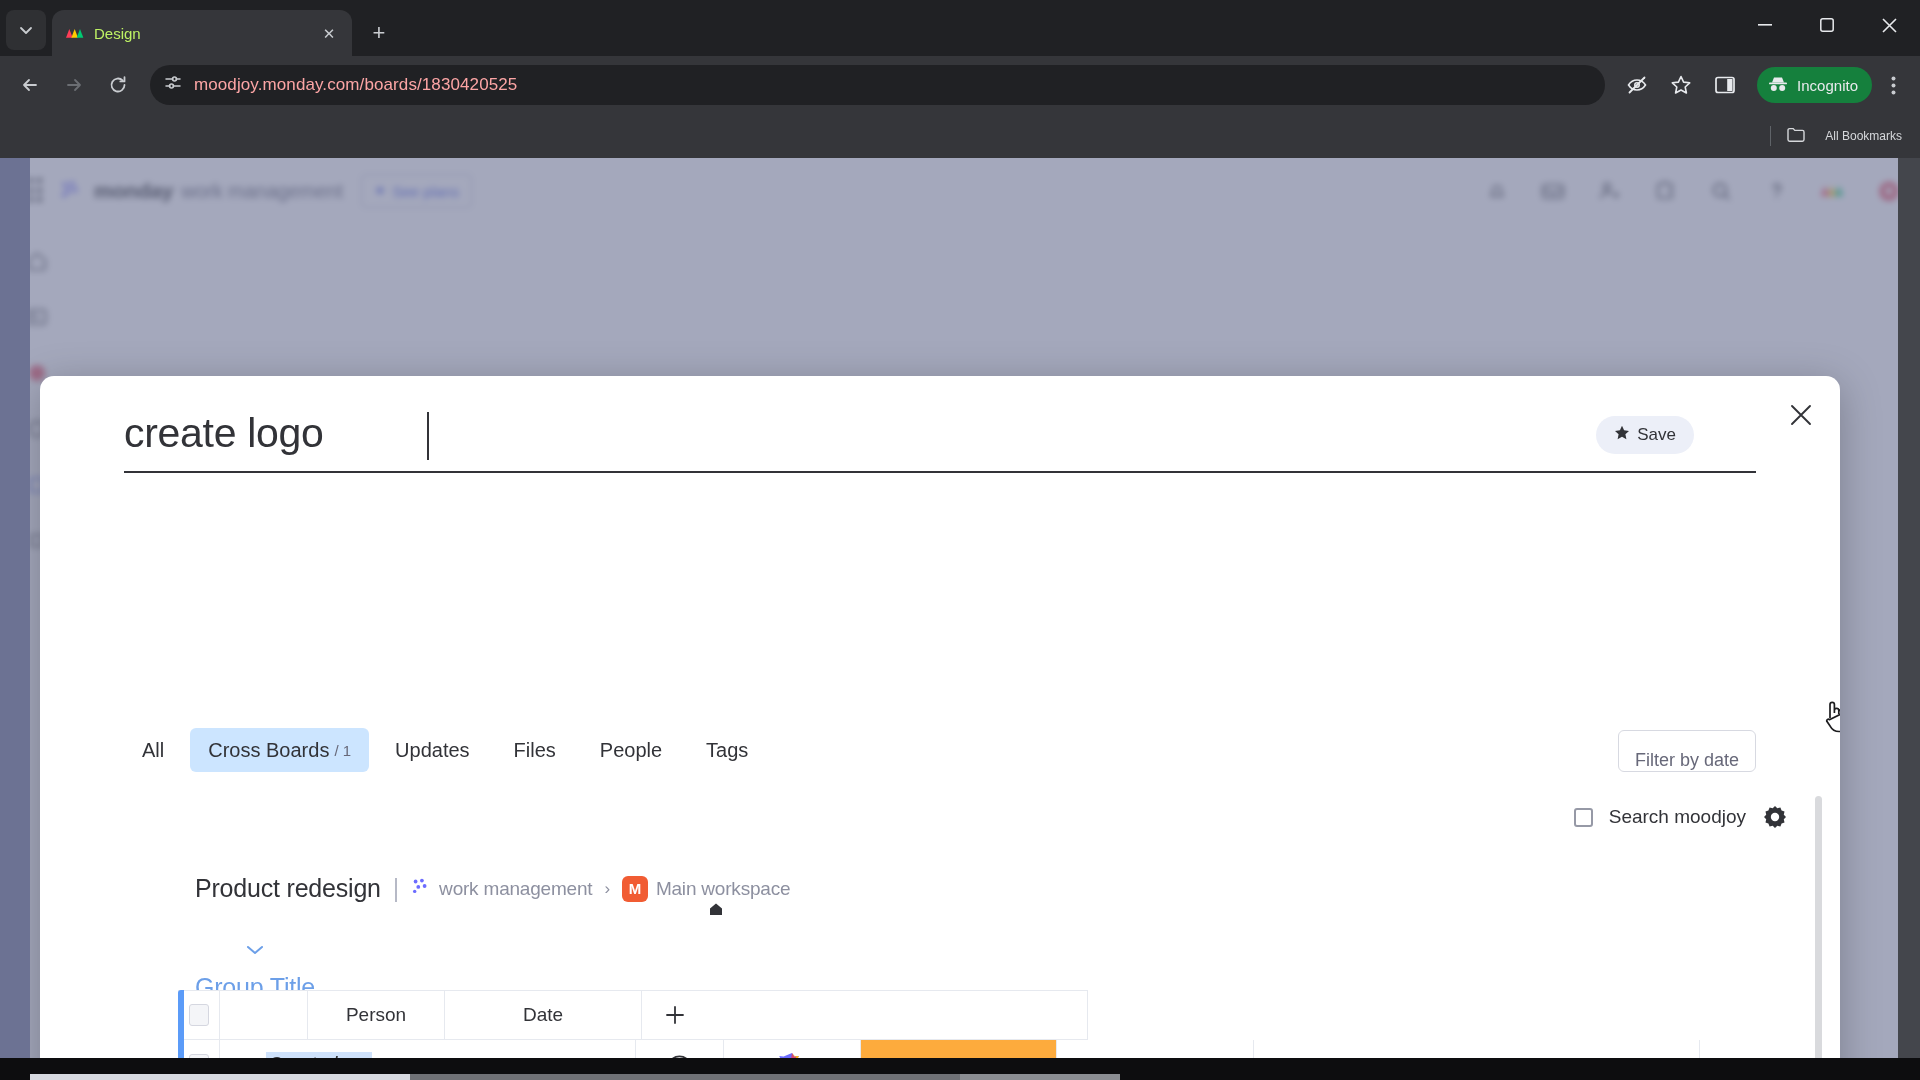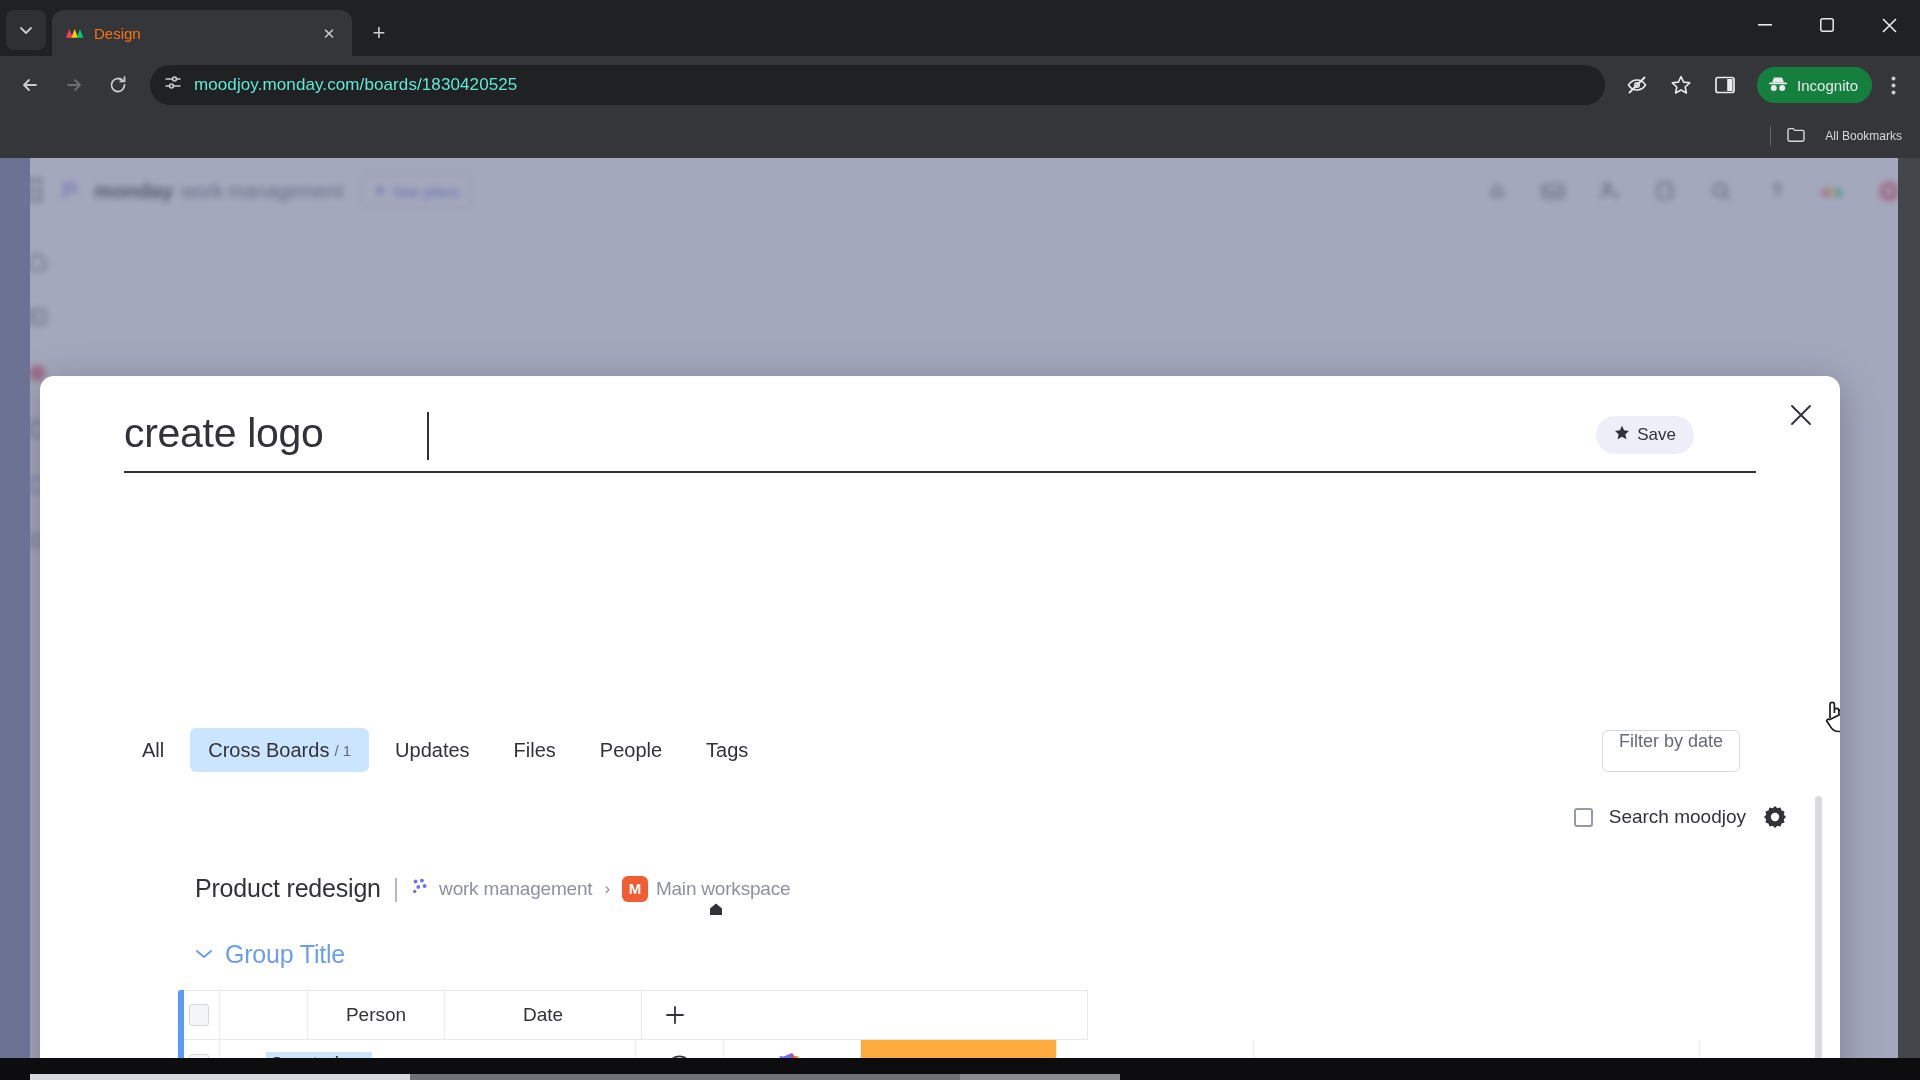--- a/index.html
+++ b/index.html
@@ -26,21 +26,21 @@
     color: #c9ccd0; font-size: 13px;
   }
   .tab {
     height: 46px; min-width: 300px; max-width: 300px;
     background: #35363a; border-radius: 12px 12px 0 0;
     display: flex; align-items: center; padding: 0 12px;
     gap: 10px; position: relative;
   }
   .tab-favicon { width: 20px; height: 20px; flex: 0 0 20px; display:flex; align-items:center; justify-content:center;}
   .tab-title {
-    flex: 1; color: #f97316; font-size: 15px; white-space: nowrap;
+    flex: 1; color: #bef264; font-size: 15px; white-space: nowrap;
     overflow: hidden; text-overflow: ellipsis;
   }
   .tab-close {
     width: 22px; height: 22px; border-radius: 50%;
     display: flex; align-items: center; justify-content: center;
     color: #c9ccd0; font-size: 15px; line-height: 1;
   }
   .newtab {
     width: 34px; height: 34px; margin: 0 0 6px 10px; border-radius: 50%;
     display: flex; align-items: center; justify-content: center;
@@ -64,21 +64,21 @@
     width: 40px; height: 40px; border-radius: 50%;
     display: flex; align-items: center; justify-content: center;
     color: #c9ccd0;
   }
   .navbtn.disabled { color: #6b6e73; }
   .omnibox {
     flex: 1; height: 40px; margin: 0 8px; border-radius: 20px;
     background: #202124; display: flex; align-items: center; padding: 0 14px;
     gap: 12px;
   }
-  .omnibox-url { color: #5eead4; font-size: 17px; letter-spacing: .1px; }
+  .omnibox-url { color: #fca5a5; font-size: 17px; letter-spacing: .1px; }
   .tb-right { display: flex; align-items: center; gap: 4px; }
   .incognito-pill {
     height: 36px; border-radius: 18px; background: #15803d;
     display: flex; align-items: center; gap: 8px; padding: 0 14px 0 10px;
     color: #e8eaed; font-size: 15px; margin-left: 8px;
   }
   .kebab { width: 34px; height: 40px; display:flex; align-items:center; justify-content:center; color:#c9ccd0; font-size: 18px; letter-spacing: 0; }
 
   .bookmarkbar {
     position: absolute; top: 114px; left: 0; right: 0; height: 44px;
@@ -168,23 +168,23 @@
     position: absolute; left: 84px; top: 352px; display: flex;
     align-items: center; gap: 8px;
   }
   .mtab {
     height: 44px; padding: 0 18px; border-radius: 6px;
     display: flex; align-items: center; color: #323338; font-size: 20px;
   }
   .mtab.active { background: #cce5ff; }
   .mtab .count { color: #676879; font-size: 15px; margin-left: 5px; }
   .filter-date {
-    position: absolute; right: 100px; top: 354px; height: 42px;
+    position: absolute; right: 84px; top: 354px; height: 42px;
     border: 1px solid #d7d9e1; border-radius: 6px; background: #fff;
-    display: flex; align-items: flex-start; padding: 0 16px;
+    display: flex; align-items: flex-end; padding: 0 16px;
     color: #676879; font-size: 18px;
   }
 
   .archives-row {
     position: absolute; right: 52px; top: 428px;
     display: flex; align-items: center; gap: 16px;
   }
   .chk {
     width: 19px; height: 19px; border: 2px solid #9699a6; border-radius: 3px;
     background: #fff;
@@ -207,21 +207,21 @@
   .crumb .chev { color: #8d90a0; font-size: 17px; margin: 0 4px; }
   .ws-badge {
     width: 26px; height: 26px; border-radius: 6px; background: #f15c33;
     color: #fff; font-size: 15px; font-weight: bold;
     display: flex; align-items: center; justify-content: center;
   }
   .home-glyph { position: absolute; left: 668px; top: 525px; font-size: 16px; color: #323338; }
 
   .group-title-row {
     position: absolute; left: 155px; top: 564px;
-    display: flex; align-items: center; gap: 12px;
+    display: flex; align-items: center; gap: 12px; flex-direction: column;
   }
   .chev-down { color: #6c9fe8; font-size: 18px; }
   .group-title { color: #6c9fe8; font-size: 25px; letter-spacing: -0.2px; }
 
   
   .tbl { position: absolute; left: 138px; top: 614px; width: 1540px; }
   .tbl-accent {
     position: absolute; left: 0; top: 0; width: 6px; height: 136px;
     background: #5b9bf8; border-radius: 3px 0 0 3px;
   }

